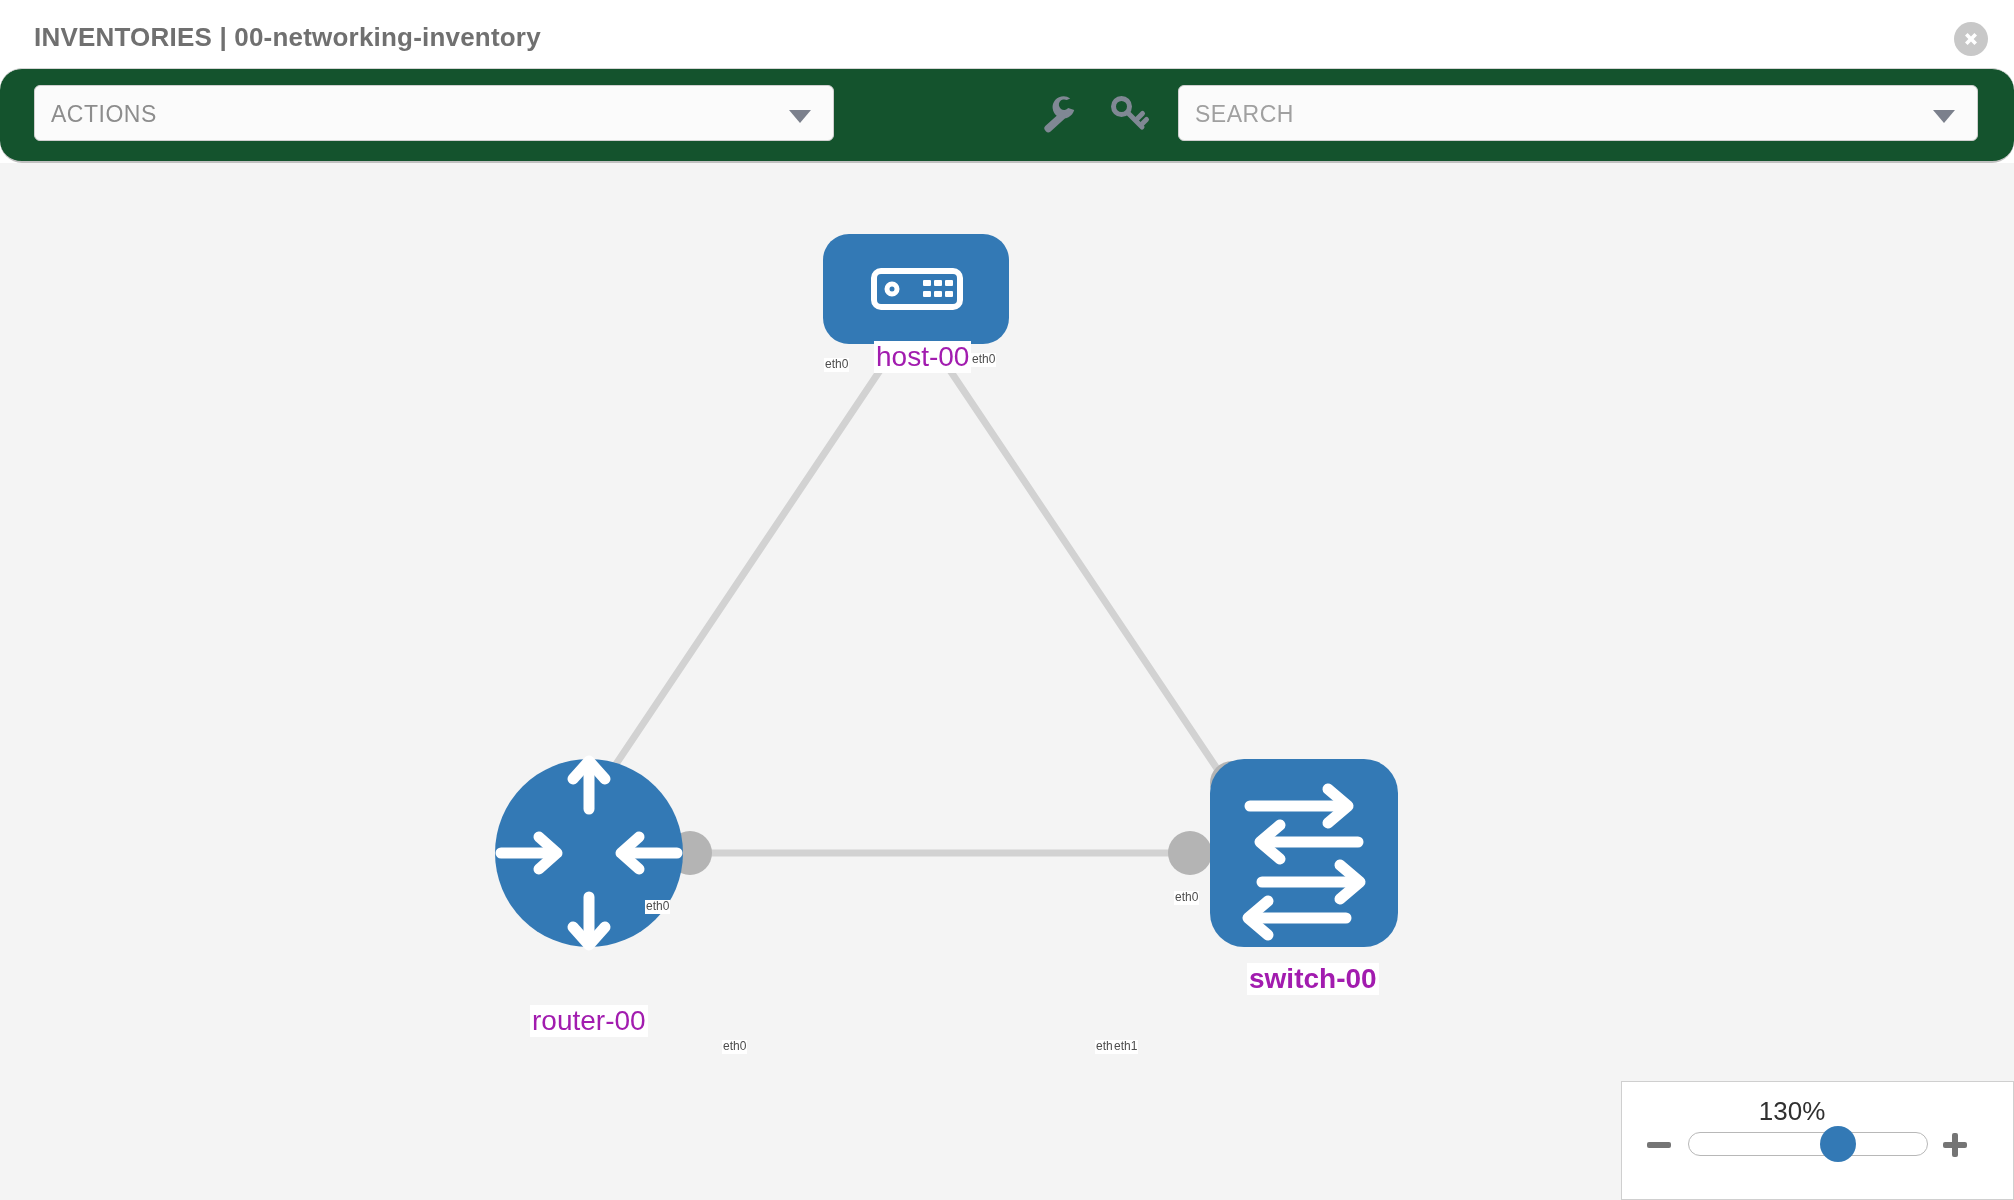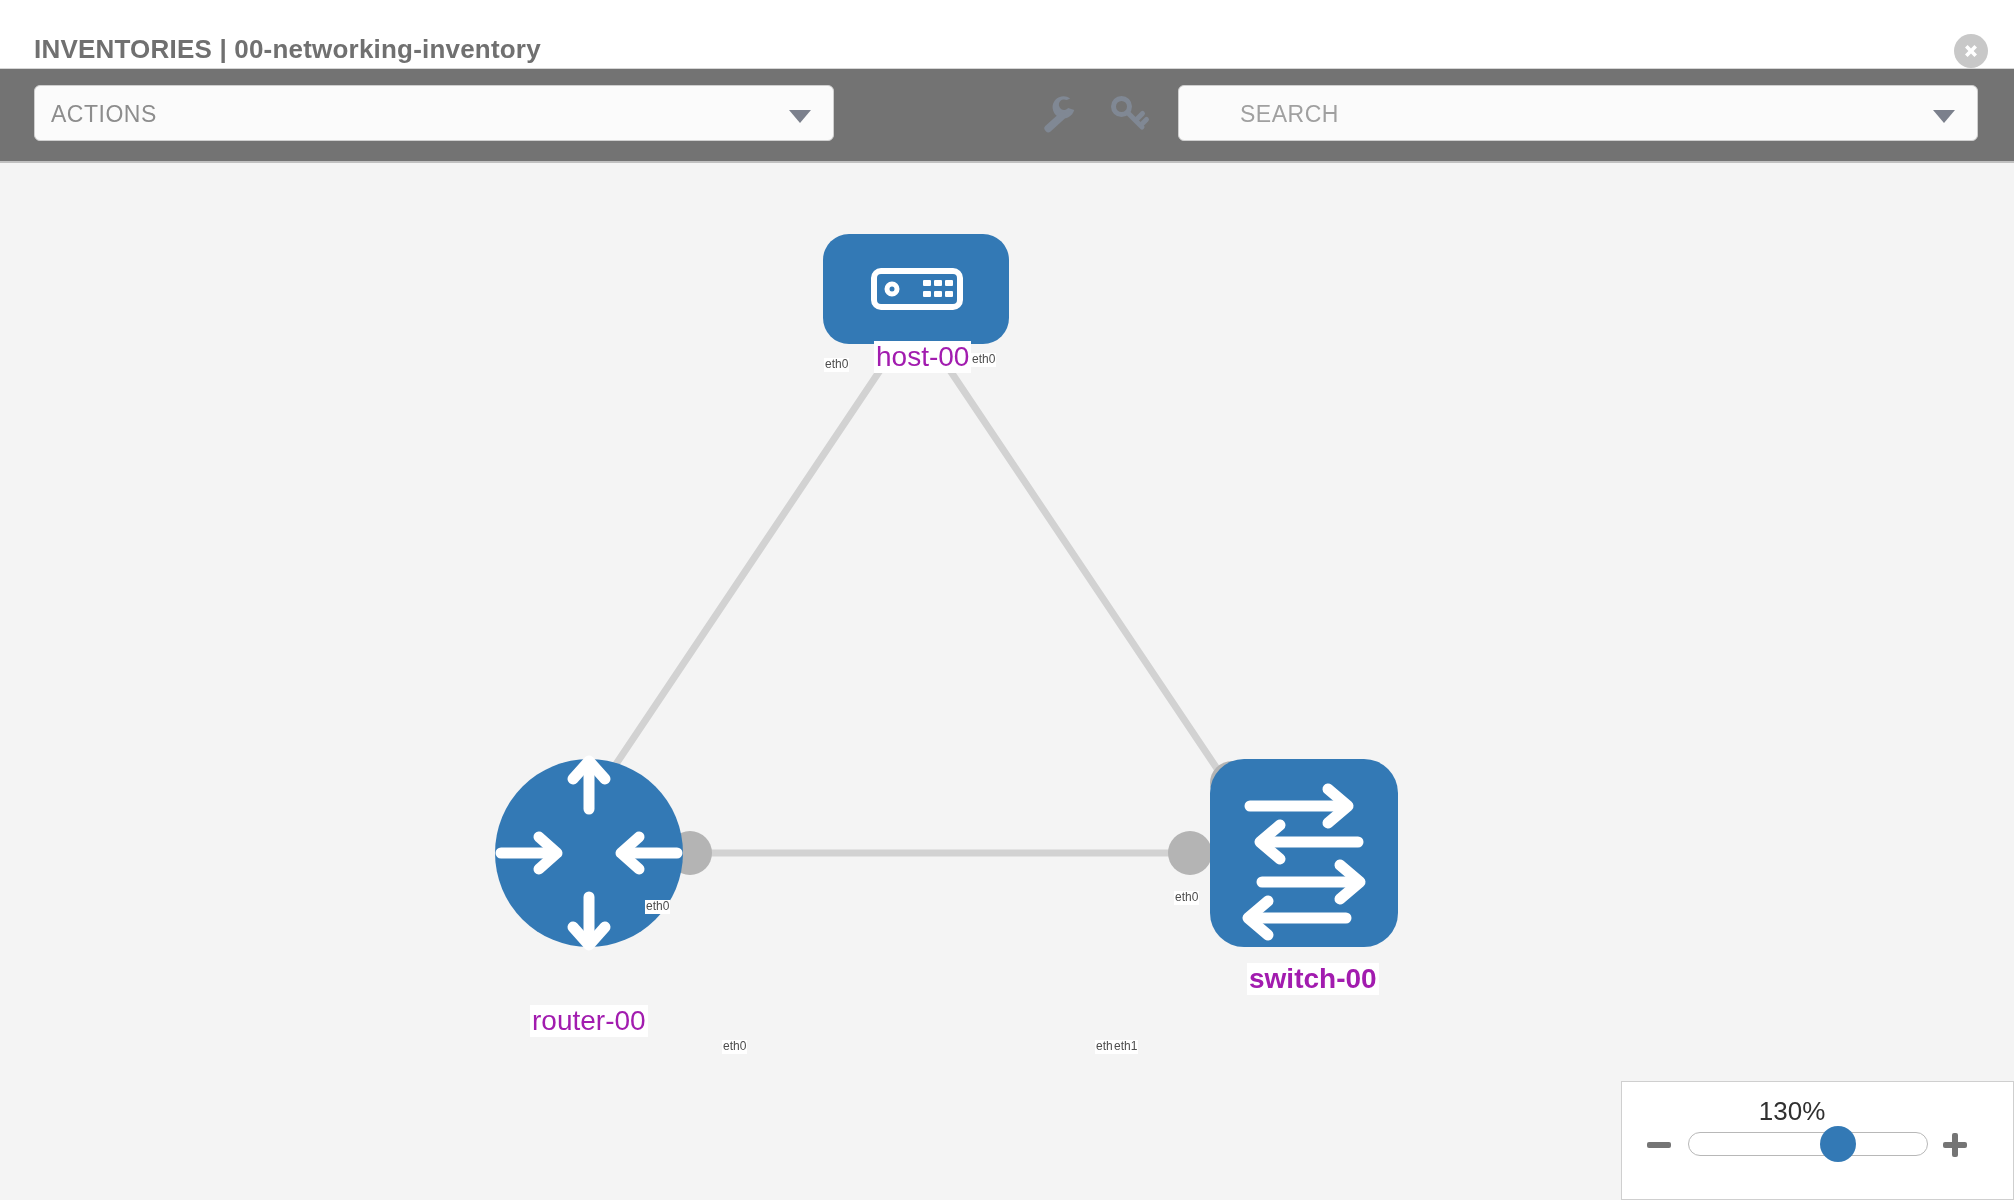--- a/index.html
+++ b/index.html
@@ -11,21 +11,21 @@
     width: 2014px;
     height: 1200px;
     overflow: hidden;
     font-family: "Liberation Sans", sans-serif;
     -webkit-font-smoothing: antialiased;
   }
 
   
   .header {
     position: absolute;
-    left: 0; top: 16px;
+    left: 0; top: 4px;
     width: 2014px;
     height: 68px;
     background: #ffffff;
     box-sizing: border-box;
   }
   .header-title {
     position: absolute;
     left: 34px;
     top: 18px;
     font-size: 26px;
@@ -45,24 +45,25 @@
     cursor: pointer;
   }
   .close-btn svg { display: block; }
 
   
   .toolbar {
     position: absolute;
     left: 0; top: 68px;
     width: 2014px;
     height: 95px;
-    background: #737373;
+    background: #14532d;
     border-top: 1px solid #d5d5d5;
     border-bottom: 2px solid #c0c0c0;
     box-sizing: border-box;
+    border-radius: 22px;
   }
   .actions-select {
     position: absolute;
     left: 34px;
     top: 16px;
     width: 800px;
     height: 56px;
     background: #fbfbfb;
     border: 1px solid #cfcfcf;
     border-radius: 6px;
@@ -108,21 +109,20 @@
     box-sizing: border-box;
     cursor: text;
   }
   .search-placeholder {
     position: absolute;
     left: 16px;
     top: 15px;
     font-size: 23px;
     color: #a0a0a0;
     letter-spacing: 0.5px;
-    margin-left: 45px;
   }
 
   
   .canvas {
     position: absolute;
     left: 0; top: 163px;
     width: 2014px;
     height: 1037px;
     background: #f4f4f4;
     overflow: hidden;

